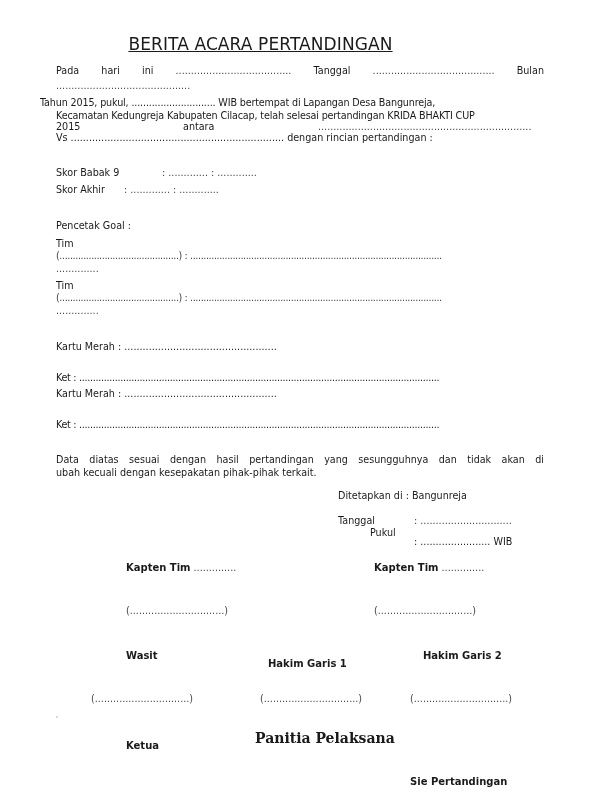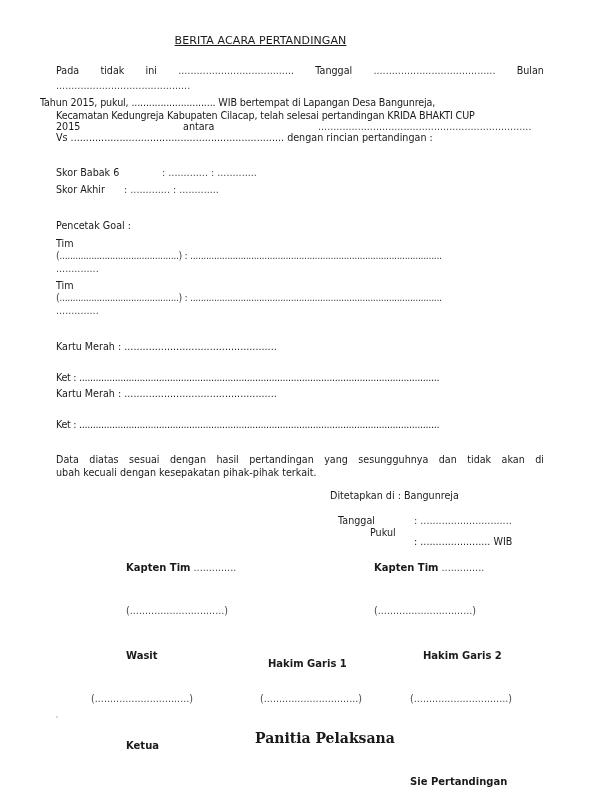--- a/index.html
+++ b/index.html
@@ -3,75 +3,75 @@
 <meta charset="utf-8">
 <style>
   html, body { margin: 0; padding: 0; background: #ffffff; }
   body {
     width: 600px; height: 800px; position: relative; overflow: hidden;
     font-family: "DejaVu Sans", sans-serif; color: #1a1a1a; font-size: 9.6px;
   }
   .abs { position: absolute; white-space: nowrap; }
   .title {
     left: 0; width: 521px; top: 34px; text-align: center;
-    font-size: 11px; text-decoration: underline; letter-spacing: 0.1px;
+    font-size: 17px; text-decoration: underline; letter-spacing: 0.1px;
   }
   .b { font-weight: bold; font-size: 10px; }
   .serif { font-family: "DejaVu Serif", serif; font-weight: bold; font-size: 14px; }
   .dots { color: #444; letter-spacing: 0; }
   .justify-line { left: 56px; width: 488px; display: flex; justify-content: space-between; }
   .dot-mark { left: 56px; top: 716px; width: 2px; height: 2px; background: #d8d8d8; }
 </style>
 </head>
 <body>
 
 <div>
 
   <div class="abs title">BERITA ACARA PERTANDINGAN</div>
 
   <div class="abs justify-line" style="top:65px;gap:20px;">
     <span>Pada</span>
-    <span>tidak</span>
+    <span>hari</span>
     <span>ini</span>
     <span class="dots">......................................</span>
     <span>Tanggal</span>
     <span class="dots">........................................</span>
     <span>Bulan</span>
   </div>
   <div class="abs dots" style="left:56px; top:80px;">............................................</div>
 
   <div class="abs" style="left:40px; top:97px; letter-spacing:-0.15px;">Tahun 2015, pukul, ............................. WIB bertempat di Lapangan Desa Bangunreja,</div>
   <div class="abs" style="left:56px; top:110px; letter-spacing:-0.15px;">Kecamatan Kedungreja Kabupaten Cilacap, telah selesai pertandingan KRIDA BHAKTI CUP</div>
   <div class="abs" style="left:56px; top:121px;">2015</div>
   <div class="abs" style="left:183px; top:121px;">antara</div>
   <div class="abs dots" style="left:318px; top:121px;">......................................................................</div>
   <div class="abs" style="left:56px; top:132px;">Vs ......................................................................  dengan rincian pertandingan :</div>
 
-  <div class="abs" style="left:56px; top:167px;">Skor Babak 6</div>
+  <div class="abs" style="left:56px; top:167px;">Skor Babak 9</div>
   <div class="abs dots" style="left:162px; top:167px;">: ............. : .............</div>
   <div class="abs" style="left:56px; top:184px;">Skor Akhir</div>
   <div class="abs dots" style="left:124px; top:184px;">: ............. : .............</div>
 
   <div class="abs" style="left:56px; top:220px;">Pencetak Goal :</div>
   <div class="abs" style="left:56px; top:238px;">Tim</div>
   <div class="abs dots" style="left:56px; top:250px; letter-spacing:-0.4px;">(.............................................) : ...............................................................................................</div>
   <div class="abs dots" style="left:56px; top:263px;">..............</div>
   <div class="abs" style="left:56px; top:280px;">Tim</div>
   <div class="abs dots" style="left:56px; top:292px; letter-spacing:-0.4px;">(.............................................) : ...............................................................................................</div>
   <div class="abs dots" style="left:56px; top:305px;">..............</div>
 
   <div class="abs" style="left:56px; top:341px;">Kartu Merah : ..................................................</div>
   <div class="abs" style="left:56px; top:372px; letter-spacing:-0.3px;">Ket : ...................................................................................................................................</div>
   <div class="abs" style="left:56px; top:388px;">Kartu Merah : ..................................................</div>
   <div class="abs" style="left:56px; top:419px; letter-spacing:-0.3px;">Ket : ...................................................................................................................................</div>
 
   <div class="abs" style="left:56px; top:454px; width:488px; text-align:justify; text-align-last:justify; white-space:normal;">Data diatas sesuai dengan hasil pertandingan yang sesungguhnya dan tidak akan di</div>
   <div class="abs" style="left:56px; top:467px;">ubah kecuali dengan kesepakatan pihak-pihak terkait.</div>
 
-  <div class="abs" style="left:330px; top:490px;">Ditetapkan di : Bangunreja</div>
+  <div class="abs" style="left:338px; top:490px;">Ditetapkan di : Bangunreja</div>
   <div class="abs" style="left:338px; top:515px;">Tanggal</div>
   <div class="abs dots" style="left:414px; top:515px;">: ..............................</div>
   <div class="abs" style="left:338px; top:527px;padding-left:32px;">Pukul</div>
   <div class="abs" style="left:414px; top:536px;">: ....................... WIB</div>
 
   <div class="abs" style="left:126px; top:562px;">
     <span class="b">Kapten Tim</span>
     <span class="dots">..............</span>
   </div>
   <div class="abs" style="left:374px; top:562px;">

